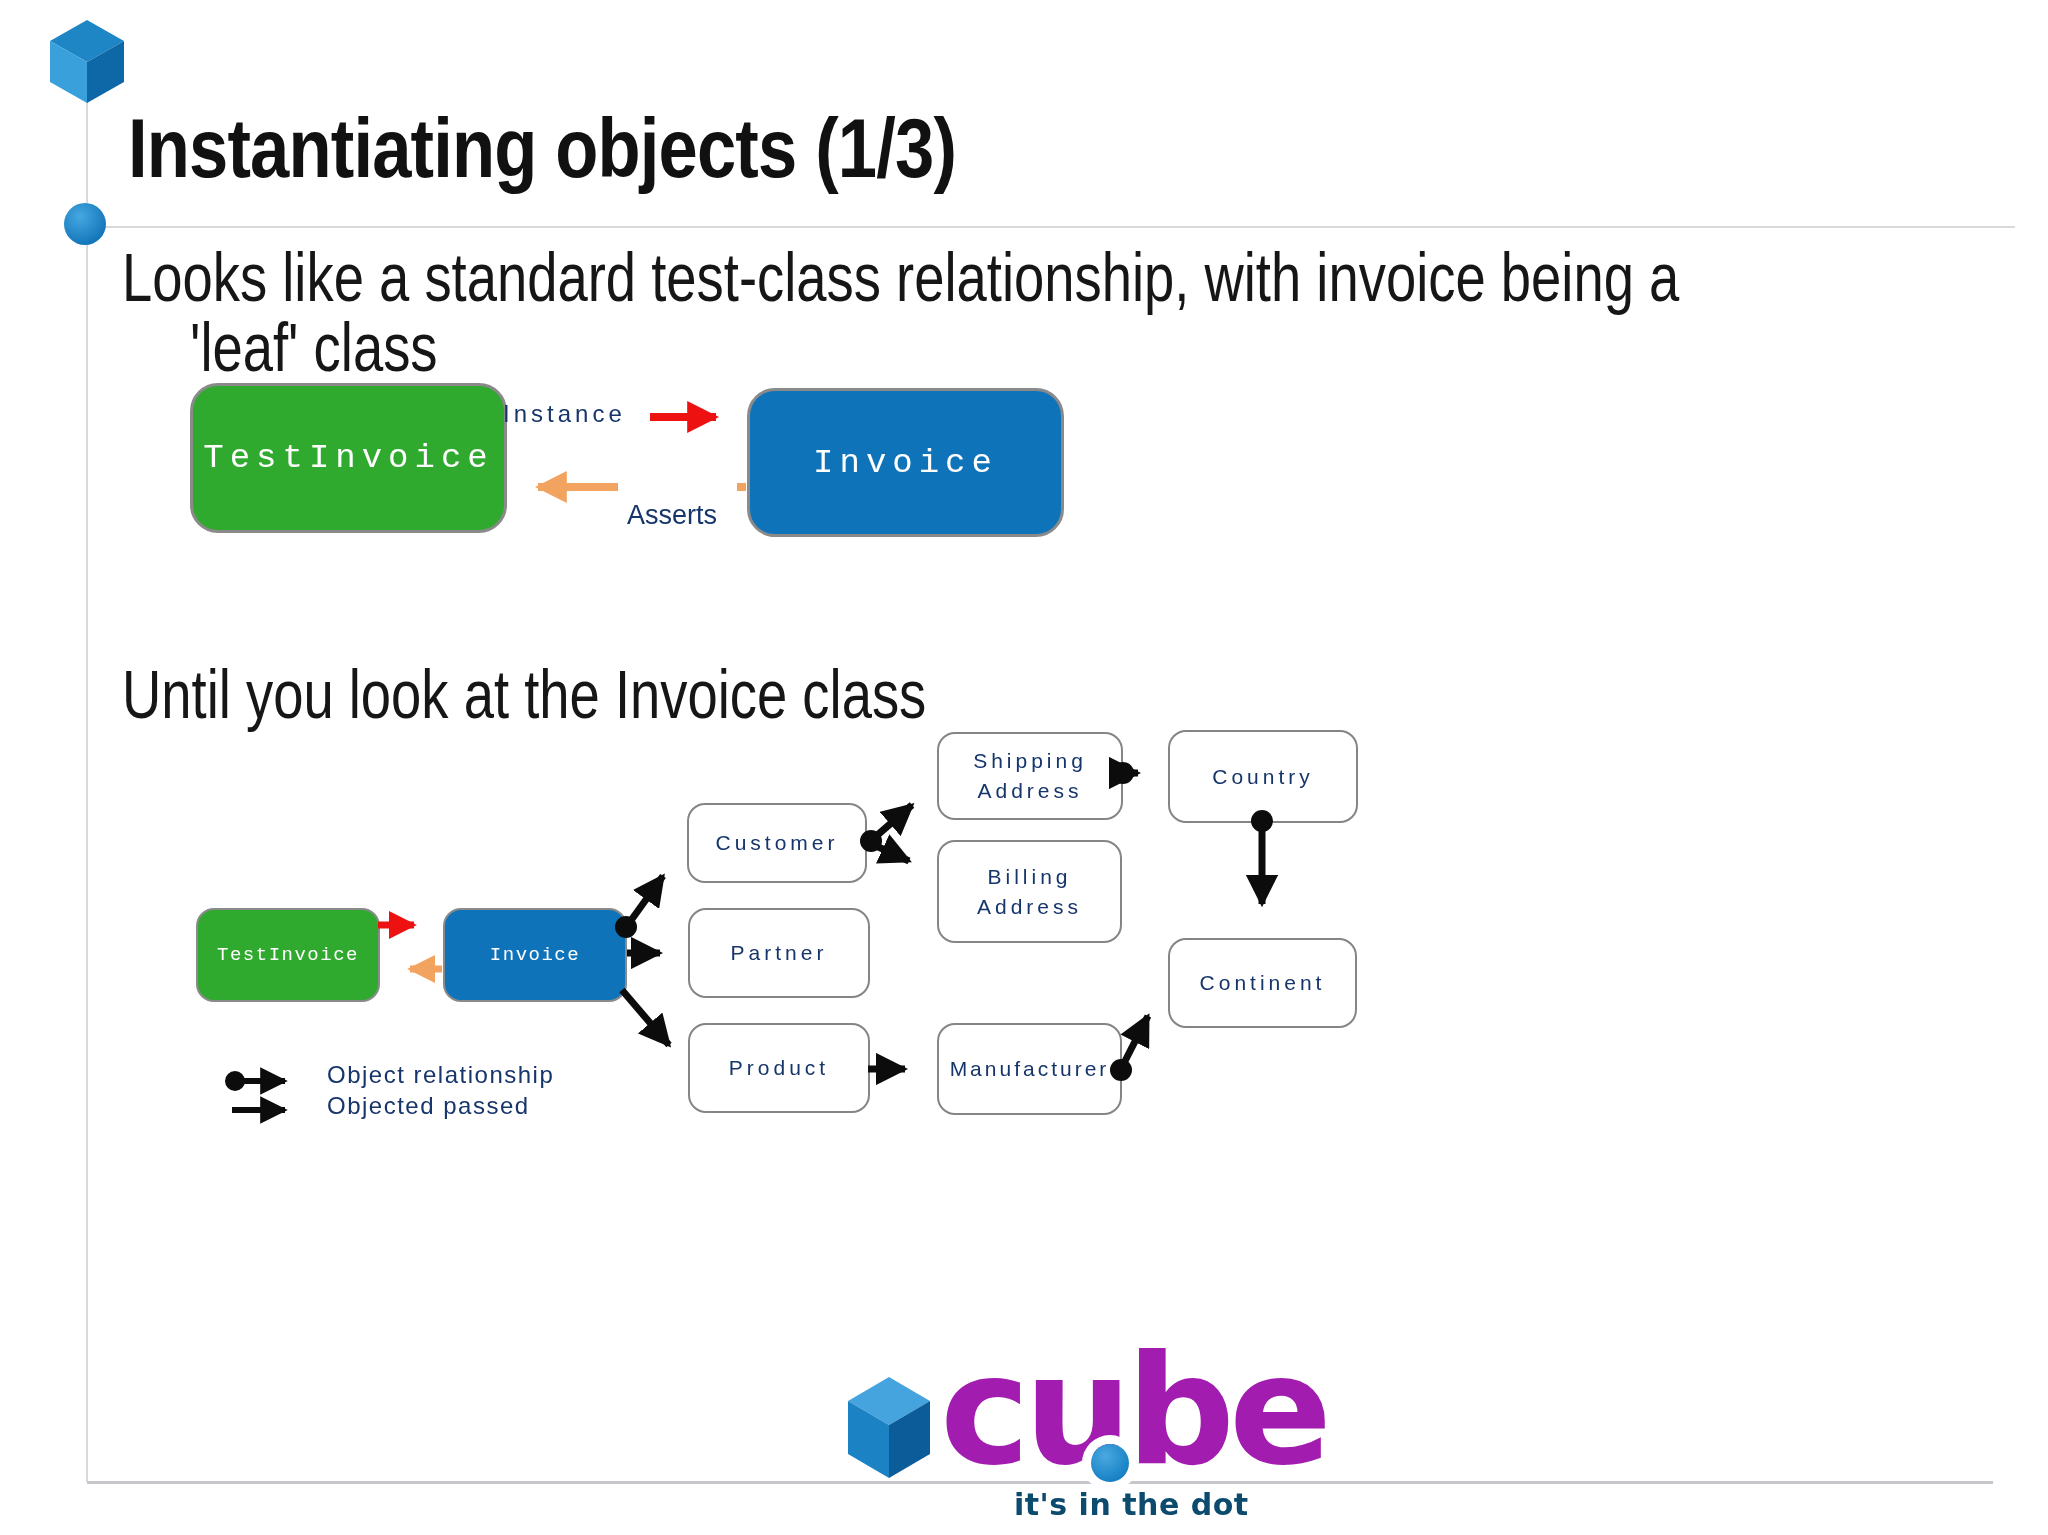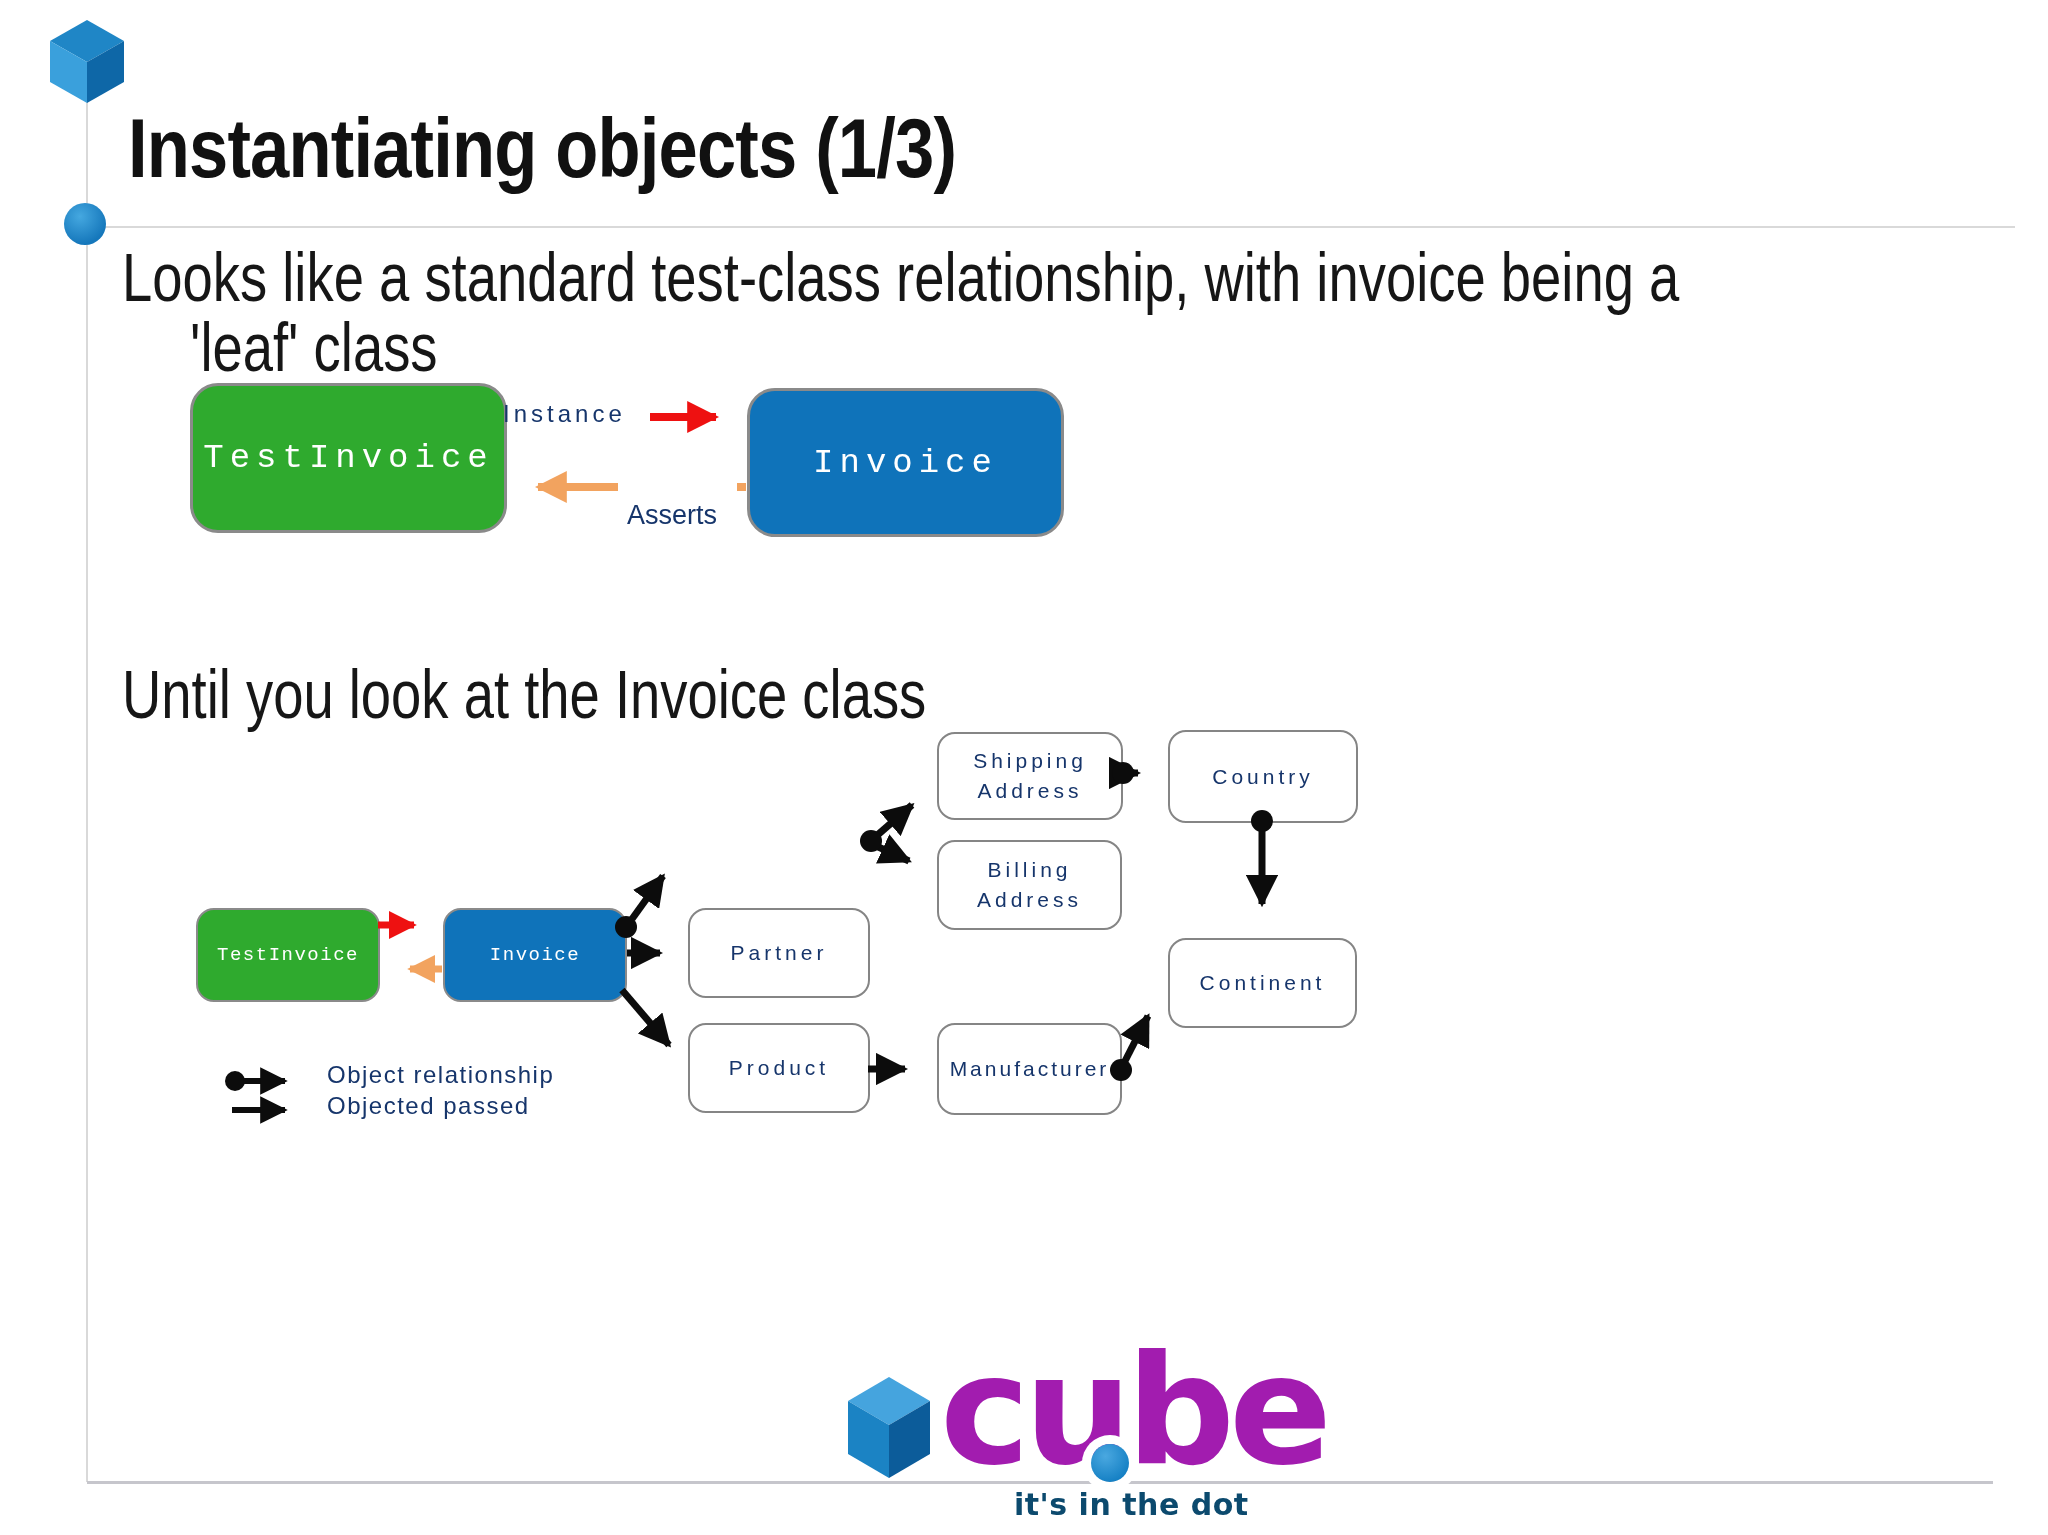--- a/index.html
+++ b/index.html
@@ -67,30 +67,33 @@
   </div>
   <div class="abs navy rel" style="left:503px;top:400px;">Instance</div>
   <div class="abs navy rel2" style="left:627px;top:500px;">Asserts</div>
 
   <div class="box smallbox" style="left:196px;top:908px;width:184px;height:94px;background:#2faa2e;border-color:#8a8a8a;">
     <span class="mono smlabel">TestInvoice</span>
   </div>
   <div class="box smallbox" style="left:443px;top:908px;width:184px;height:94px;background:#0f73ba;border-color:#8a8a8a;">
     <span class="mono smlabel">Invoice</span>
   </div>
+  <div class="box smallbox" style="left:687px;top:803px;width:180px;height:80px;">
+    <span class="navy nodelabel">Customer</span>
+  </div>
   <div class="box smallbox" style="left:688px;top:908px;width:182px;height:90px;">
     <span class="navy nodelabel">Partner</span>
   </div>
   <div class="box smallbox" style="left:688px;top:1023px;width:182px;height:90px;">
     <span class="navy nodelabel">Product</span>
   </div>
   <div class="box smallbox" style="left:937px;top:732px;width:186px;height:88px;">
     <span class="navy nodelabel2">Shipping Address</span>
   </div>
-  <div class="box smallbox" style="left:937px;top:840px;width:185px;height:90px;">
+  <div class="box smallbox" style="left:937px;top:840px;width:185px;height:103px;">
     <span class="navy nodelabel2">Billing Address</span>
   </div>
   <div class="box smallbox" style="left:937px;top:1023px;width:185px;height:92px;">
     <span class="navy nodelabel" style="letter-spacing:3px;">Manufacturer</span>
   </div>
   <div class="box smallbox" style="left:1168px;top:730px;width:190px;height:93px;">
     <span class="navy nodelabel">Country</span>
   </div>
   <div class="box smallbox" style="left:1168px;top:938px;width:189px;height:90px;">
     <span class="navy nodelabel">Continent</span>

